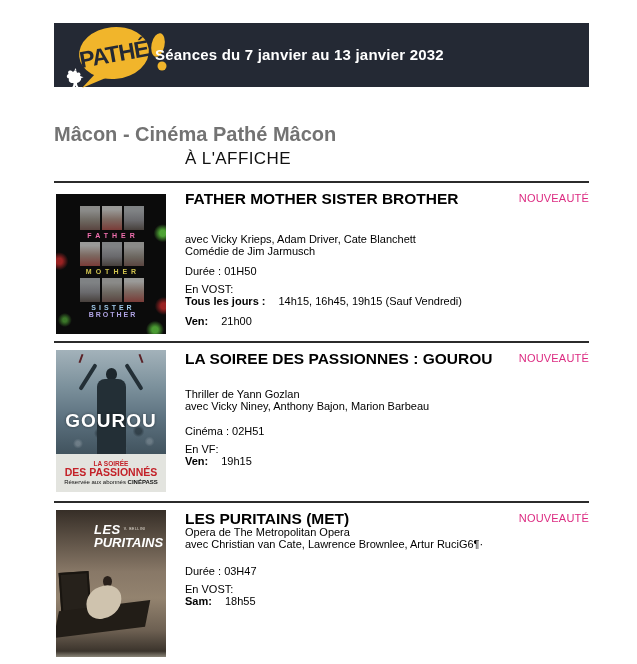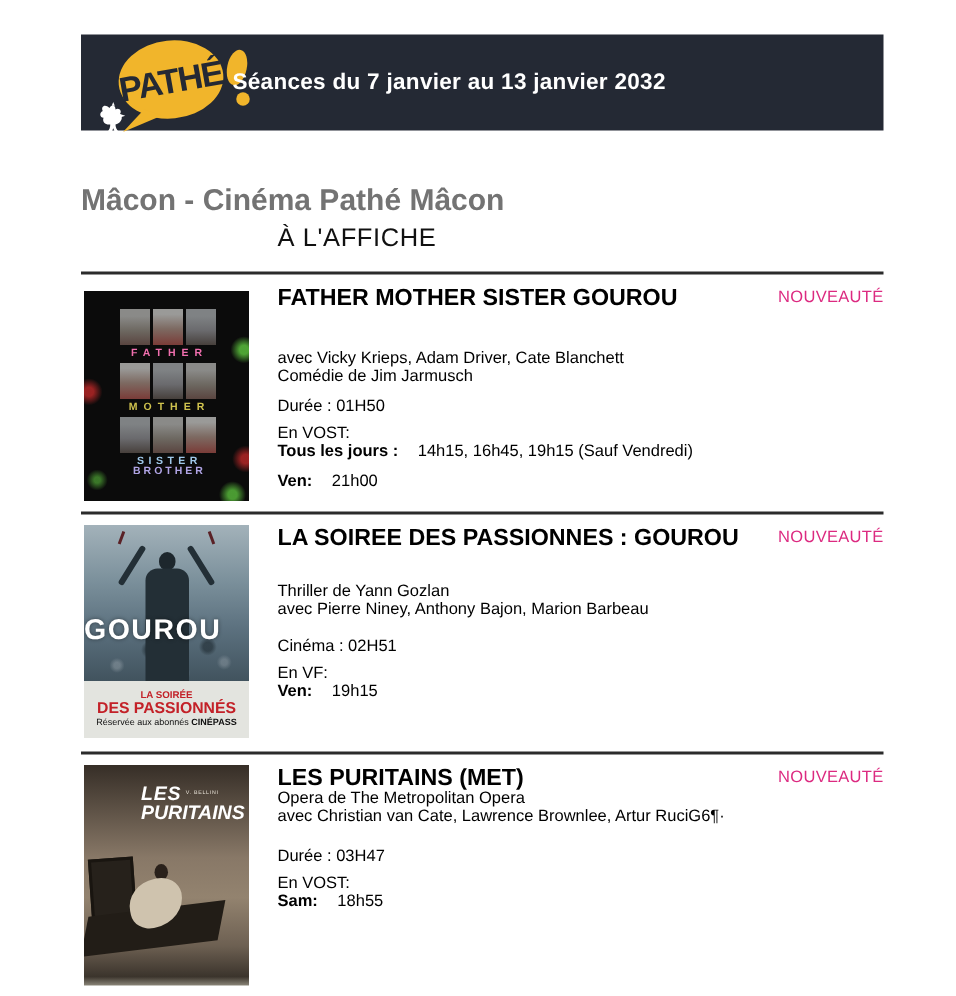--- a/index.html
+++ b/index.html
@@ -72,21 +72,21 @@
   }
   .p2-arm { position:absolute; width:4px; height:30px; background:#232f36; border-radius:2px; }
   .p2-arm.left  { left:30px; top:12px; transform:rotate(32deg); }
   .p2-arm.right { left:76px; top:12px; transform:rotate(-32deg); }
   .p2-head { position:absolute; left:50px; top:18px; width:11px; height:12px; background:#1d272d; border-radius:50% 50% 45% 45%; }
   .p2-body { position:absolute; left:41px; top:29px; width:29px; height:75px; background:#232f36; border-radius:8px 8px 0 0; }
   .p2-stick { position:absolute; width:2px; height:9px; background:#5a2126; }
   .p2-stick.left { left:24px; top:4px; transform:rotate(20deg); }
   .p2-stick.right { left:84px; top:4px; transform:rotate(-20deg); }
   .p2-title {
-    position:absolute; left:0; top:60px; width:110px; text-align:left;
+    position:absolute; left:0; top:60px; width:110px; text-align:center;
     color:#fff; font-size:19px; font-weight:bold; letter-spacing:1px;
     text-shadow:0 0 3px rgba(0,0,0,.45);
   }
   .p2-band { position:absolute; left:0; top:104px; width:110px; height:38px; background:#e3e4df; text-align:center; }
   .p2-b1 { font-size:6.5px; font-weight:bold; margin-top:6px; }
   .p2-b2 { font-size:10.5px; font-weight:bold; line-height:10px; }
   .p2-b3 { font-size:6px; color:#111; margin-top:2px; }
   .red { color:#c32128; }
   
   .poster3 {
@@ -147,21 +147,21 @@
       <div class="p1-row">
           <div class="p1-tile v3"></div>
           <div class="p1-tile"></div>
           <div class="p1-tile v2"></div>
         </div>
       <div class="p1-word w-sister" style="margin-bottom:0">SISTER</div>
       <div class="p1-word w-brother">BROTHER</div>
     </div>
   </div>
 
-  <div class="movie-title" style="top:190px">FATHER MOTHER SISTER GOUROU</div>
+  <div class="movie-title" style="top:190px">FATHER MOTHER SISTER BROTHER</div>
   <div class="badge" style="top: 192px; color: rgb(220, 42, 128);">NOUVEAUTÉ</div>
   <div class="meta" style="top:234px">
     <div>avec Vicky Krieps, Adam Driver, Cate Blanchett</div>
     <div>Comédie de Jim Jarmusch</div>
   </div>
   <div class="meta" style="top:266px">Durée : 01H50</div>
   <div class="meta" style="top:284px">
     <div>En VOST:</div>
     <div><b>Tous les jours :</b><span>14h15, 16h45, 19h15 (Sauf Vendredi)</span></div>
   </div>
@@ -185,21 +185,21 @@
       <div class="p2-b1 red" style="color: rgb(195, 33, 40);">LA SOIRÉE</div>
       <div class="p2-b2 red" style="color: rgb(195, 33, 40);">DES PASSIONNÉS</div>
       <div class="p2-b3"><span>Réservée aux abonnés </span><b>CINÉPASS</b></div>
     </div>
   </div>
 
   <div class="movie-title" style="top:350px">LA SOIREE DES PASSIONNES : GOUROU</div>
   <div class="badge" style="top: 352px; color: rgb(220, 42, 128);">NOUVEAUTÉ</div>
   <div class="meta" style="top:389px">
     <div>Thriller de Yann Gozlan</div>
-    <div>avec Pierre Niney, Anthony Bajon, Marion Barbeau</div>
+    <div>avec Vicky Niney, Anthony Bajon, Marion Barbeau</div>
   </div>
   <div class="meta" style="top:426px">Cinéma : 02H51</div>
   <div class="meta" style="top:444px">
     <div>En VF:</div>
     <div><b>Ven:</b><span>19h15</span></div>
   </div>
 
   <div class="sep" style="top:501px"></div>
 
   <div class="poster poster3" style="top:510px;height:147px">

